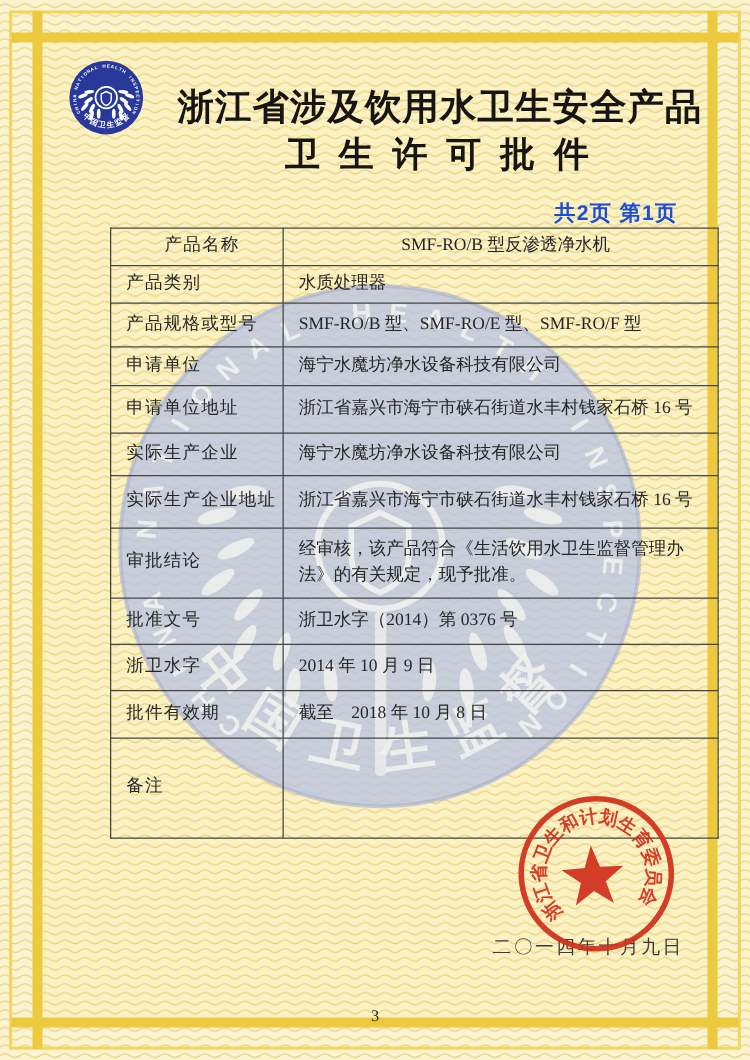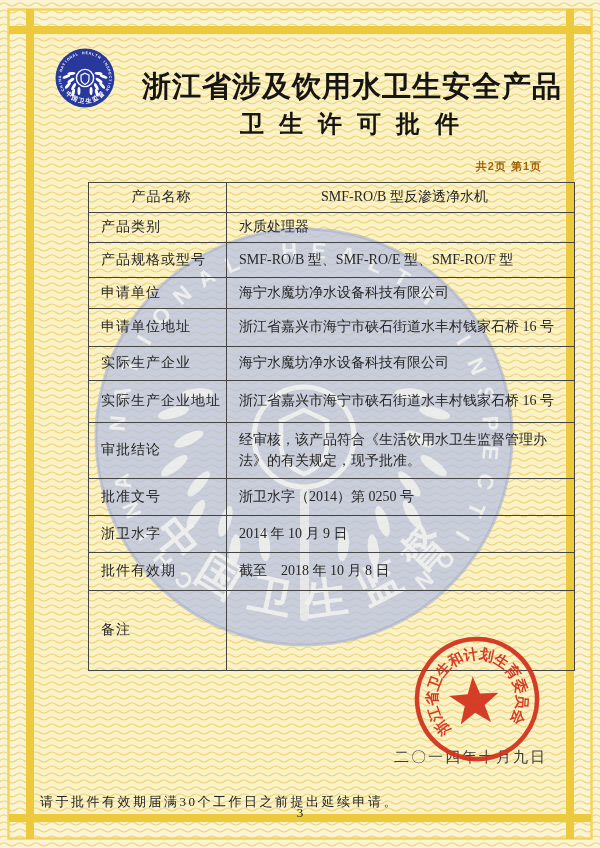--- a/index.html
+++ b/index.html
@@ -13,27 +13,27 @@
 
   .emblem-wrap{position:absolute;left:52px;top:45px;width:66px;height:66px;}
 
   .title-block{position:absolute;left:132px;top:68px;width:440px;text-align:center;color:#171514;}
   .title-line1{
     font-family:"Liberation Sans", sans-serif;font-weight:900;
     font-size:29px;letter-spacing:1px;line-height:36px;white-space:nowrap;
   }
   .title-line2{
     font-family:"Liberation Sans", sans-serif;font-weight:900;
-    font-size:24px;letter-spacing:15px;padding-left:10px;line-height:32px;margin-top:4px;white-space:nowrap;
+    font-size:28px;letter-spacing:15px;padding-left:10px;line-height:32px;margin-top:4px;white-space:nowrap;
   }
 
   .pagination{
     position:absolute;right:58px;top:159px;
     font-family:"Liberation Sans", sans-serif;font-weight:700;
-    font-size:11px;color:#a16207;letter-spacing:1px;
+    font-size:17px;color:#1d4ed8;letter-spacing:1px;
   }
 
   table.doc-table{
     position:absolute;left:88px;top:182px;width:452px;
     border-collapse:collapse;table-layout:fixed;
   }
   table.doc-table td{
     border:1.6px solid #454545;
     font-size:14px;color:#262626;
     vertical-align:middle;
@@ -263,39 +263,38 @@
         <tr style="height: 42px;">
           <td class="lbl">实际生产企业地址</td>
           <td class="val">浙江省嘉兴市海宁市硖石街道水丰村钱家石桥 16 号</td>
         </tr>
         <tr style="height: 56px;">
           <td class="lbl">审批结论</td>
           <td class="val">经审核，该产品符合《生活饮用水卫生监督管理办法》的有关规定，现予批准。</td>
         </tr>
         <tr style="height: 37px;">
           <td class="lbl">批准文号</td>
-          <td class="val">浙卫水字（2014）第 0250 号</td>
+          <td class="val">浙卫水字（2014）第 0376 号</td>
         </tr>
         <tr style="height: 37px;">
           <td class="lbl">浙卫水字</td>
           <td class="val">2014 年 10 月 9 日</td>
         </tr>
         <tr style="height: 38px;">
           <td class="lbl">批件有效期</td>
           <td class="val">截至　2018 年 10 月 8 日</td>
         </tr>
         <tr style="height: 80px;">
           <td class="lbl">备注</td>
           <td class="val"></td>
         </tr>
       </tbody>
   </table>
 
   <div class="issue-date">二〇一四年十月九日</div>
-  <div class="footer-note">请于批件有效期届满30个工作日之前提出延续申请。</div>
   <div class="page-number">3</div>
 </div>
 
 <div class="stamp-wrap">
   <svg width="150" height="150" viewBox="0 0 150 150">
     <g id="stamp-group" transform="rotate(-8 72 71)">
       <circle cx="72" cy="71" r="60" fill="none" stroke="#d2301c" stroke-width="4.5"></circle>
       <g id="stamp-arc">
           <text x="33.83783567296083" y="94.84636689049421" transform="rotate(-122 33.83783567296083 94.84636689049421)" text-anchor="middle" dominant-baseline="central" font-size="14.5" fill="#d2301c" font-family="&quot;Liberation Serif&quot;, serif" font-weight="bold">浙</text>
           <text x="27.929672020550186" y="80.09979075494171" transform="rotate(-101.66666666666667 27.929672020550186 80.09979075494171)" text-anchor="middle" dominant-baseline="central" font-size="14.5" fill="#d2301c" font-family="&quot;Liberation Serif&quot;, serif" font-weight="bold">江</text>

